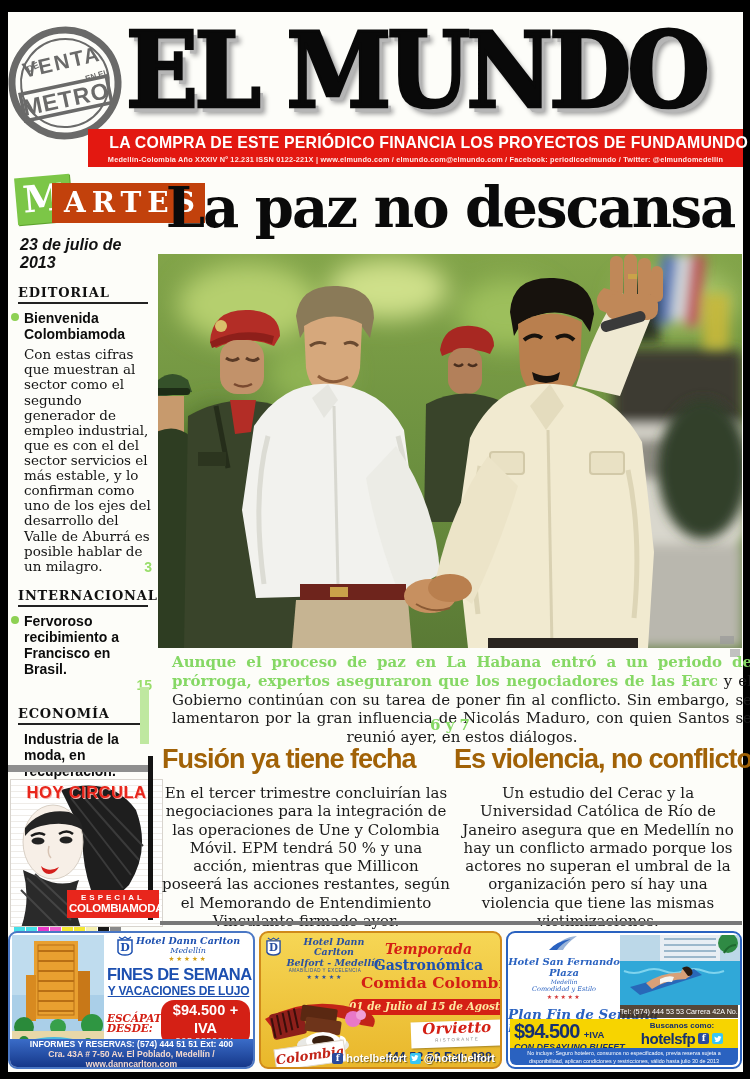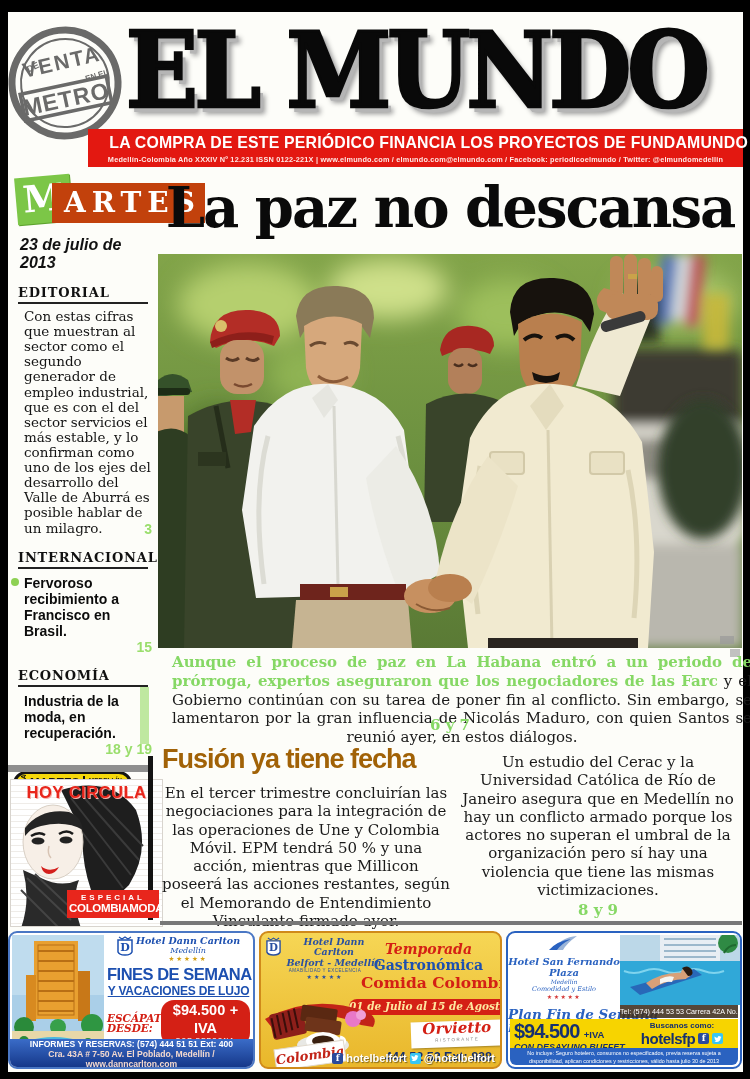--- a/index.html
+++ b/index.html
@@ -197,20 +197,24 @@
   </div>
 
   <div class="sidebar">
     <div class="martes">
       <span class="m-box">M</span>
       <span class="m-rest">ARTES</span>
     </div>
     <div class="side-date">23 de julio de 2013</div>
 
     <div class="sec-heading">EDITORIAL</div>
+    <div class="sec-title">
+      <div class="bullet"></div>
+      <span>Bienvenida Colombiamoda</span>
+    </div>
     <div class="sec-body">Con estas cifras que muestran al sector como el segundo generador de empleo industrial, que es con el del sector servicios el más estable, y lo confirman como uno de los ejes del desarrollo del Valle de Aburrá es posible hablar de un milagro.</div>
     <div class="sec-page inline">3</div>
 
     <div class="sec-heading">INTERNACIONAL</div>
     <div class="sec-title">
       <div class="bullet"></div>
       <span>Fervoroso recibimiento a Francisco en Brasil.</span>
     </div>
     <div class="sec-page">15</div>
 
@@ -409,20 +413,21 @@
     <span class="hl">Aunque el proceso de paz en La Habana entró a un periodo de prórroga, expertos aseguraron que los negociadores de las Farc</span><span> y el Gobierno continúan con su tarea de poner fin al conflicto. Sin embargo, se lamentaron por la gran influencia de Nicolás Maduro, con quien Santos se reunió ayer, en estos diálogos.</span>
   </div>
   <div class="caption-page">6 y 7</div>
 
   <div class="article a1">
     <div class="art-title">Fusión ya tiene fecha</div>
     <div class="art-body">En el tercer trimestre concluirían las negociaciones para la integración de las operaciones de Une y Colombia Móvil. EPM tendrá 50 % y una acción, mientras que Millicon poseerá las acciones restantes, según el Memorando de Entendimiento Vinculante firmado ayer.</div>
     <div class="art-page">16</div>
   </div>
   <div class="article a2">
+    <div class="art-title">Es violencia, no conflicto</div>
     <div class="art-body">Un estudio del Cerac y la Universidad Católica de Río de Janeiro asegura que en Medellín no hay un conflicto armado porque los actores no superan el umbral de la organización pero sí hay una violencia que tiene las mismas victimizaciones.</div>
     <div class="art-page">8 y 9</div>
   </div>
 
   <div class="main-divider"></div>
   <div class="vline"></div>
 
   <div class="ad ad1">
     <svg class="hotelpic" width="92" height="130" viewBox="0 0 92 130">
       <rect width="92" height="130" fill="#aacfe8"></rect>

